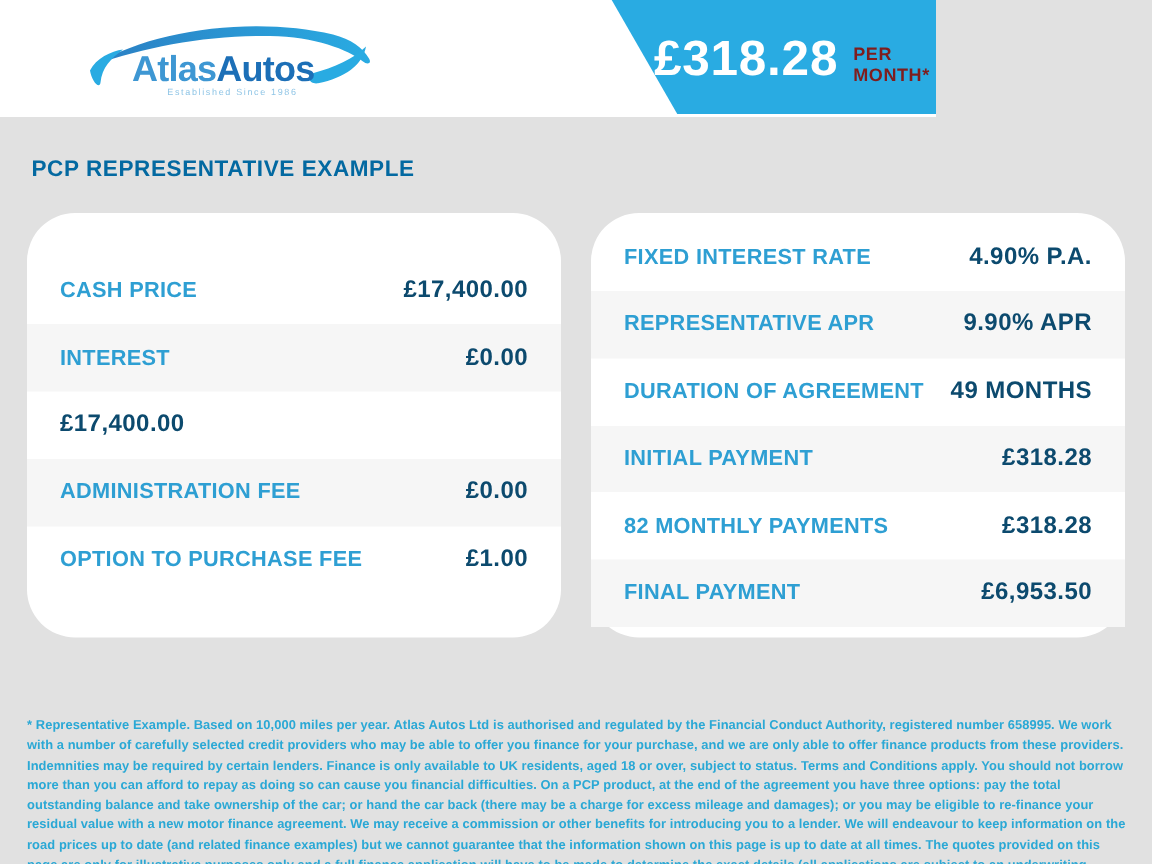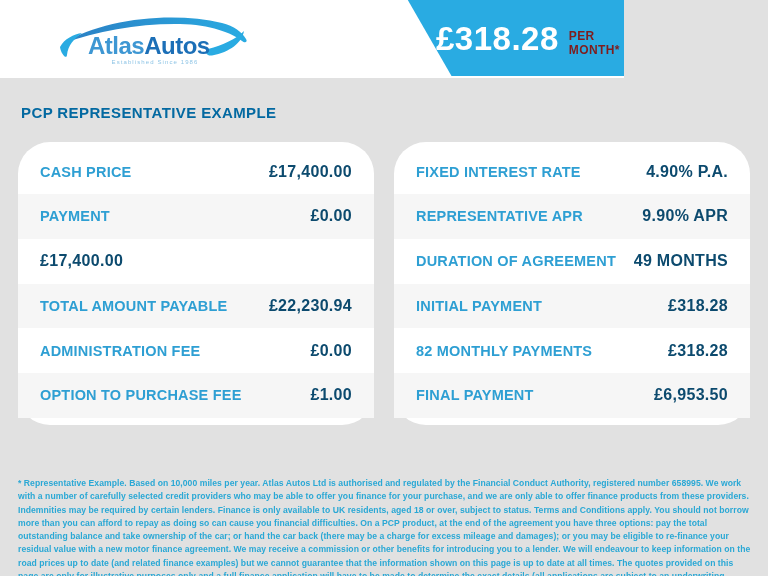--- a/index.html
+++ b/index.html
@@ -140,29 +140,25 @@
   <div class="page-title">PCP REPRESENTATIVE EXAMPLE</div>
 
   <div class="panels">
 
     <div class="panel">
       <div class="row">
         <span class="label">CASH PRICE</span>
         <span class="value">£17,400.00</span>
       </div>
       <div class="row">
-        <span class="label">PAYMENT</span>
+        <span class="label">INTEREST</span>
         <span class="value">£0.00</span>
       </div>
       <div class="row">
         <span class="value">£17,400.00</span>
-      </div>
-      <div class="row">
-        <span class="label">TOTAL AMOUNT PAYABLE</span>
-        <span class="value">£22,230.94</span>
       </div>
       <div class="row">
         <span class="label">ADMINISTRATION FEE</span>
         <span class="value">£0.00</span>
       </div>
       <div class="row">
         <span class="label">OPTION TO PURCHASE FEE</span>
         <span class="value">£1.00</span>
       </div>
     </div>

